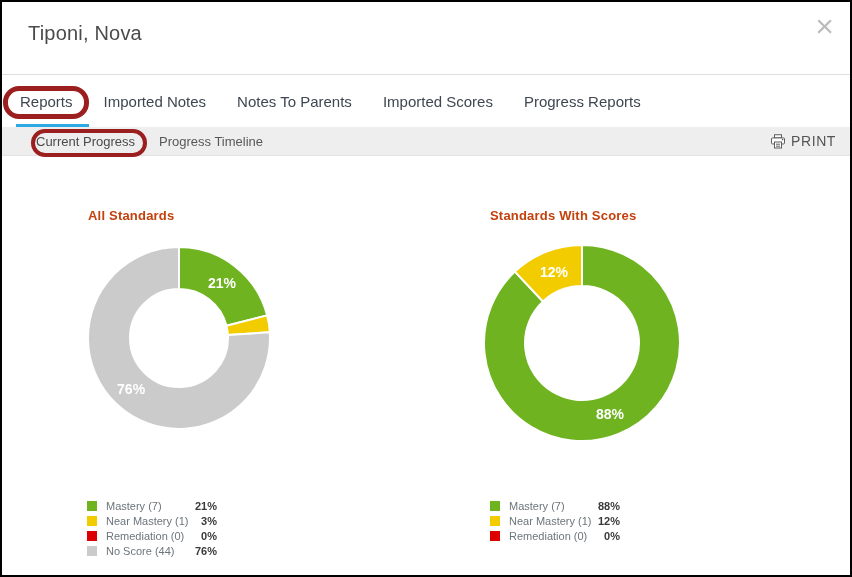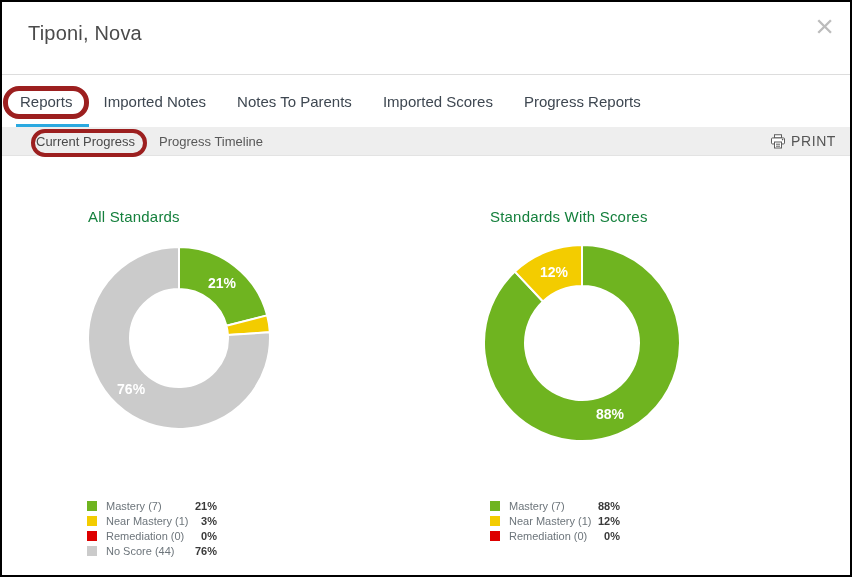--- a/index.html
+++ b/index.html
@@ -57,21 +57,21 @@
   .print-label { font-size: 14px; letter-spacing: 0.6px; color: #555; }
   
   .annotation-oval {
     position: absolute; border: 5px solid #9c1f1f; border-radius: 16px;
     background: transparent; pointer-events: none;
   }
   .oval-reports { left: 1px; top: 84px; width: 86px; height: 33px; }
   .oval-current { left: 29px; top: 127px; width: 116px; height: 28px; border-width: 4px; border-radius: 14px; }
   
   .chart-title {
-    position: absolute; font-size: 15px; font-weight: normal; color: #15803d;
+    position: absolute; font-size: 13px; font-weight: bold; color: #c2410c;
     letter-spacing: 0.2px;
   }
   .chart-title-0 { left: 86px; top: 206px; }
   .chart-title-1 { left: 488px; top: 206px; }
   .donut { position: absolute; }
   .donut-0 { left: 77px; top: 236px; }
   .donut-1 { left: 475px; top: 236px; }
   svg text.slice-label {
     font-family: "Liberation Sans", sans-serif;
     font-size: 14px; font-weight: bold; fill: #ffffff;

